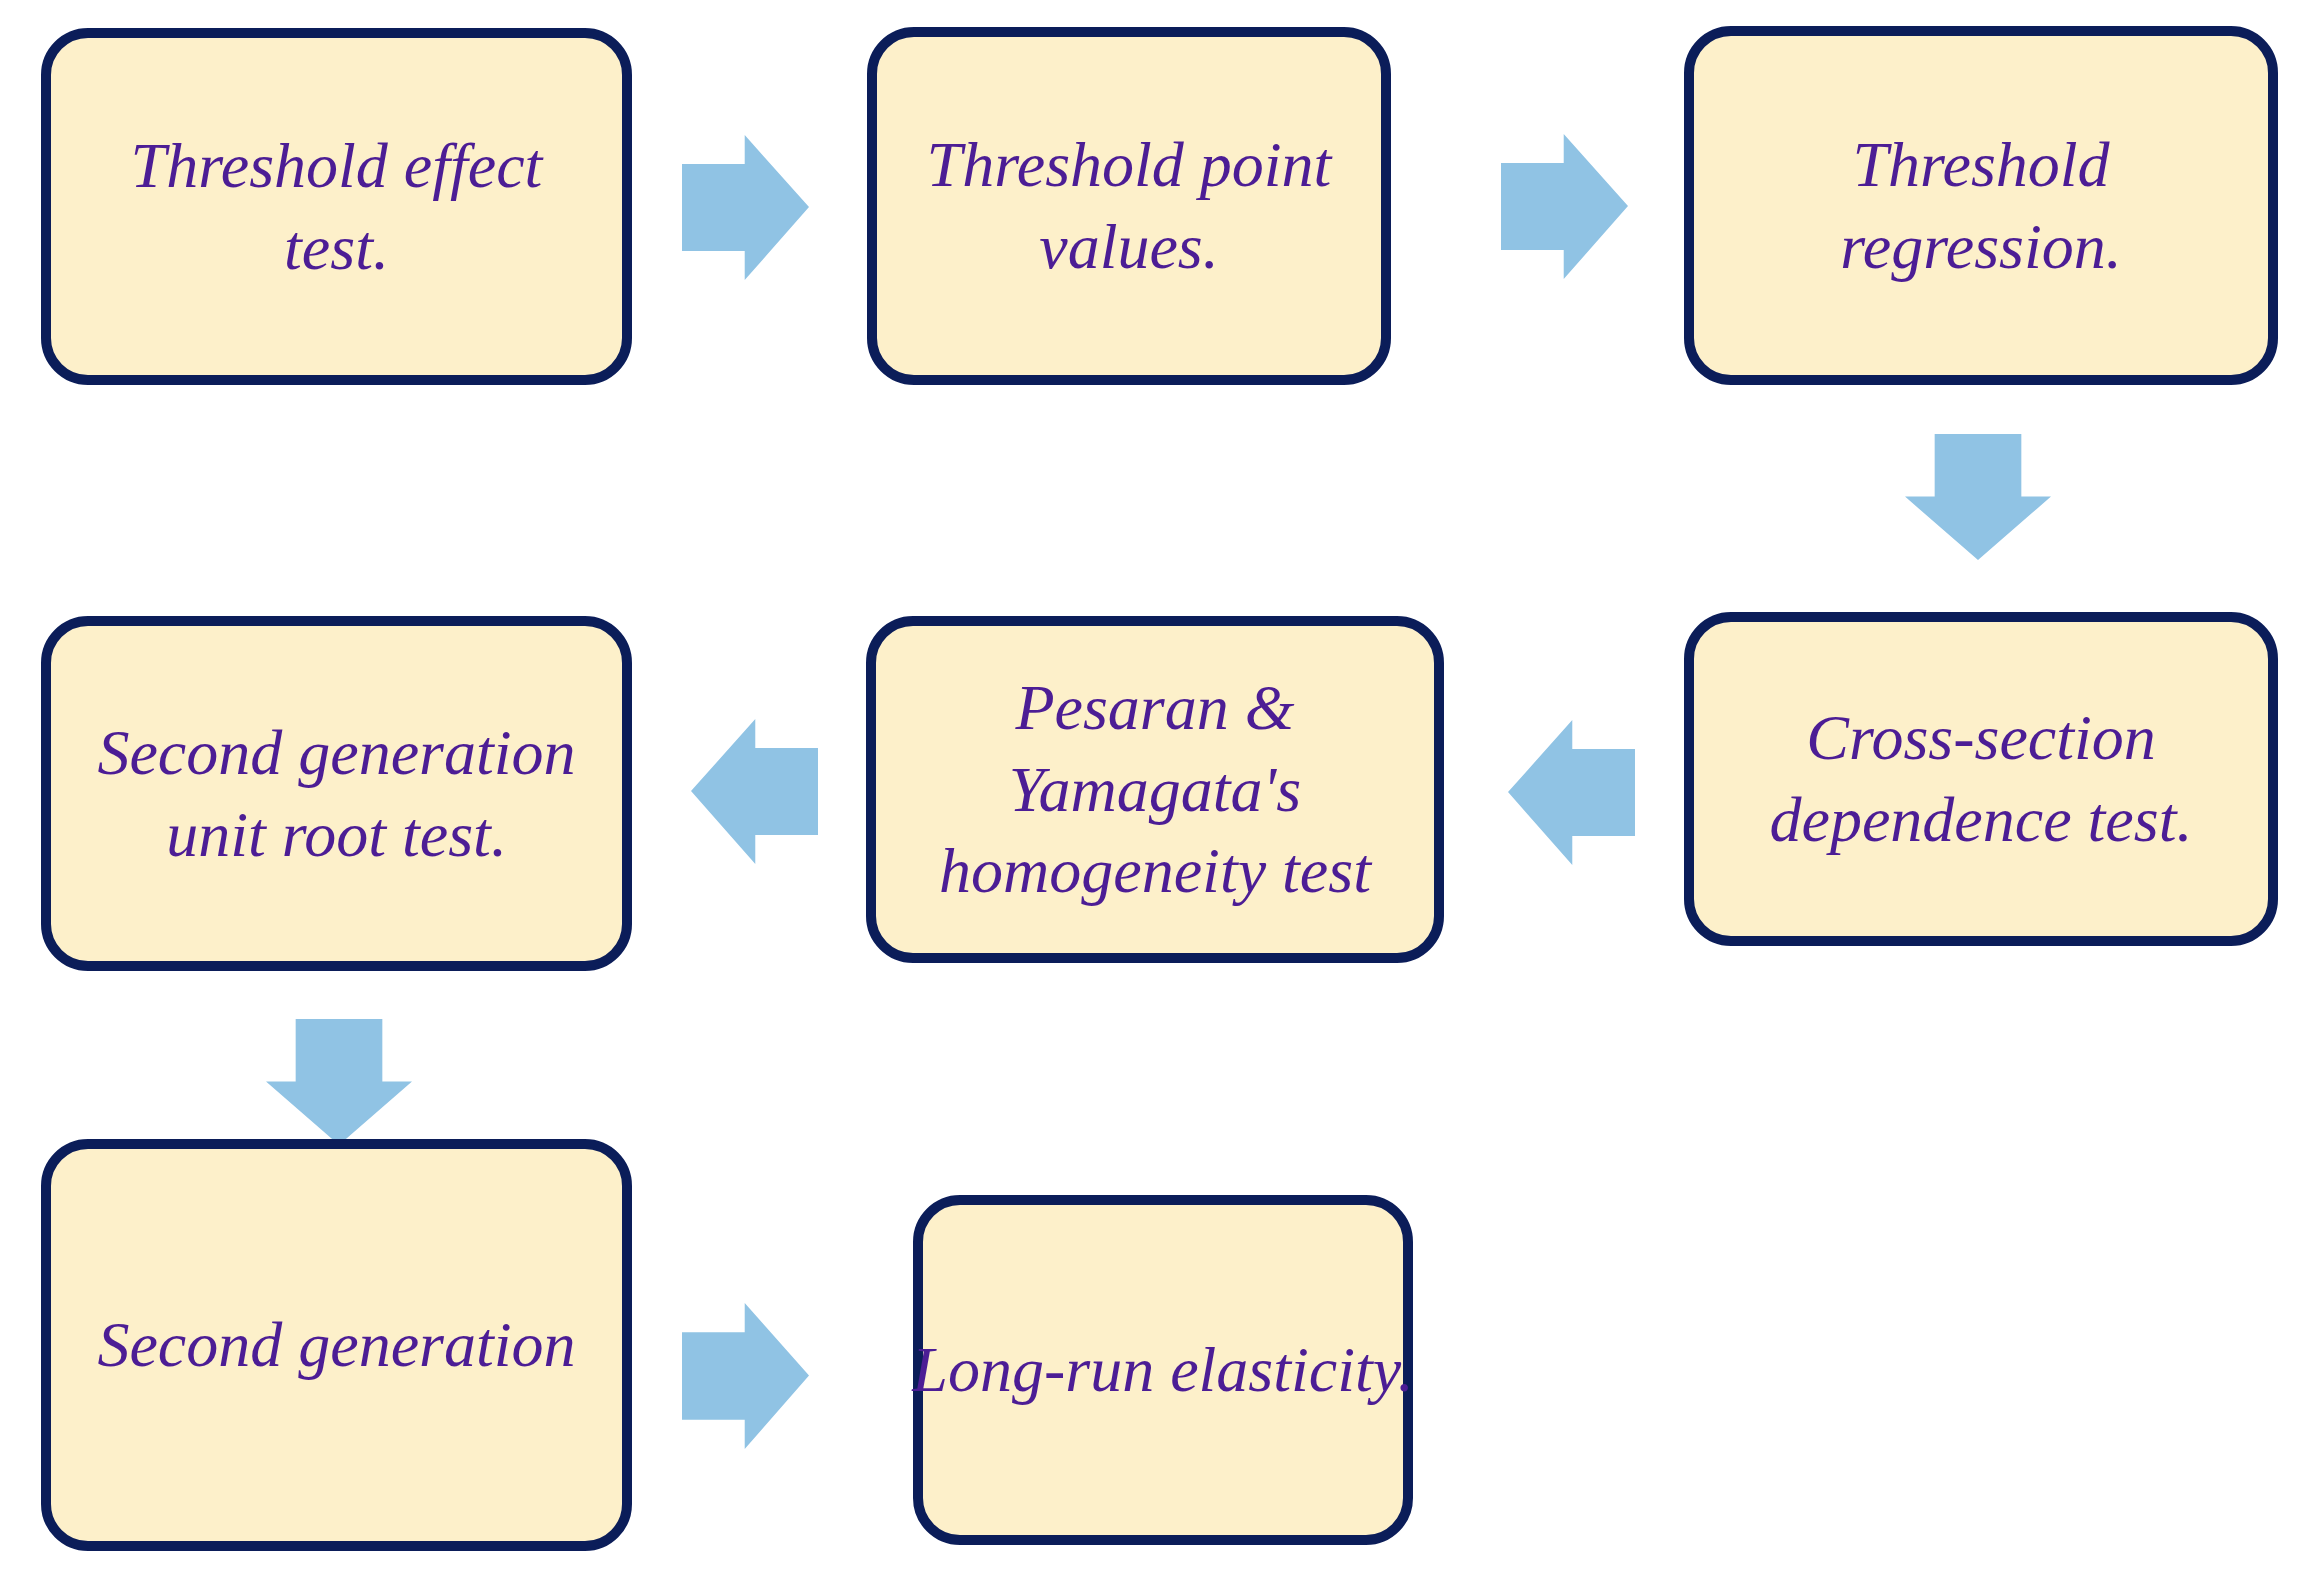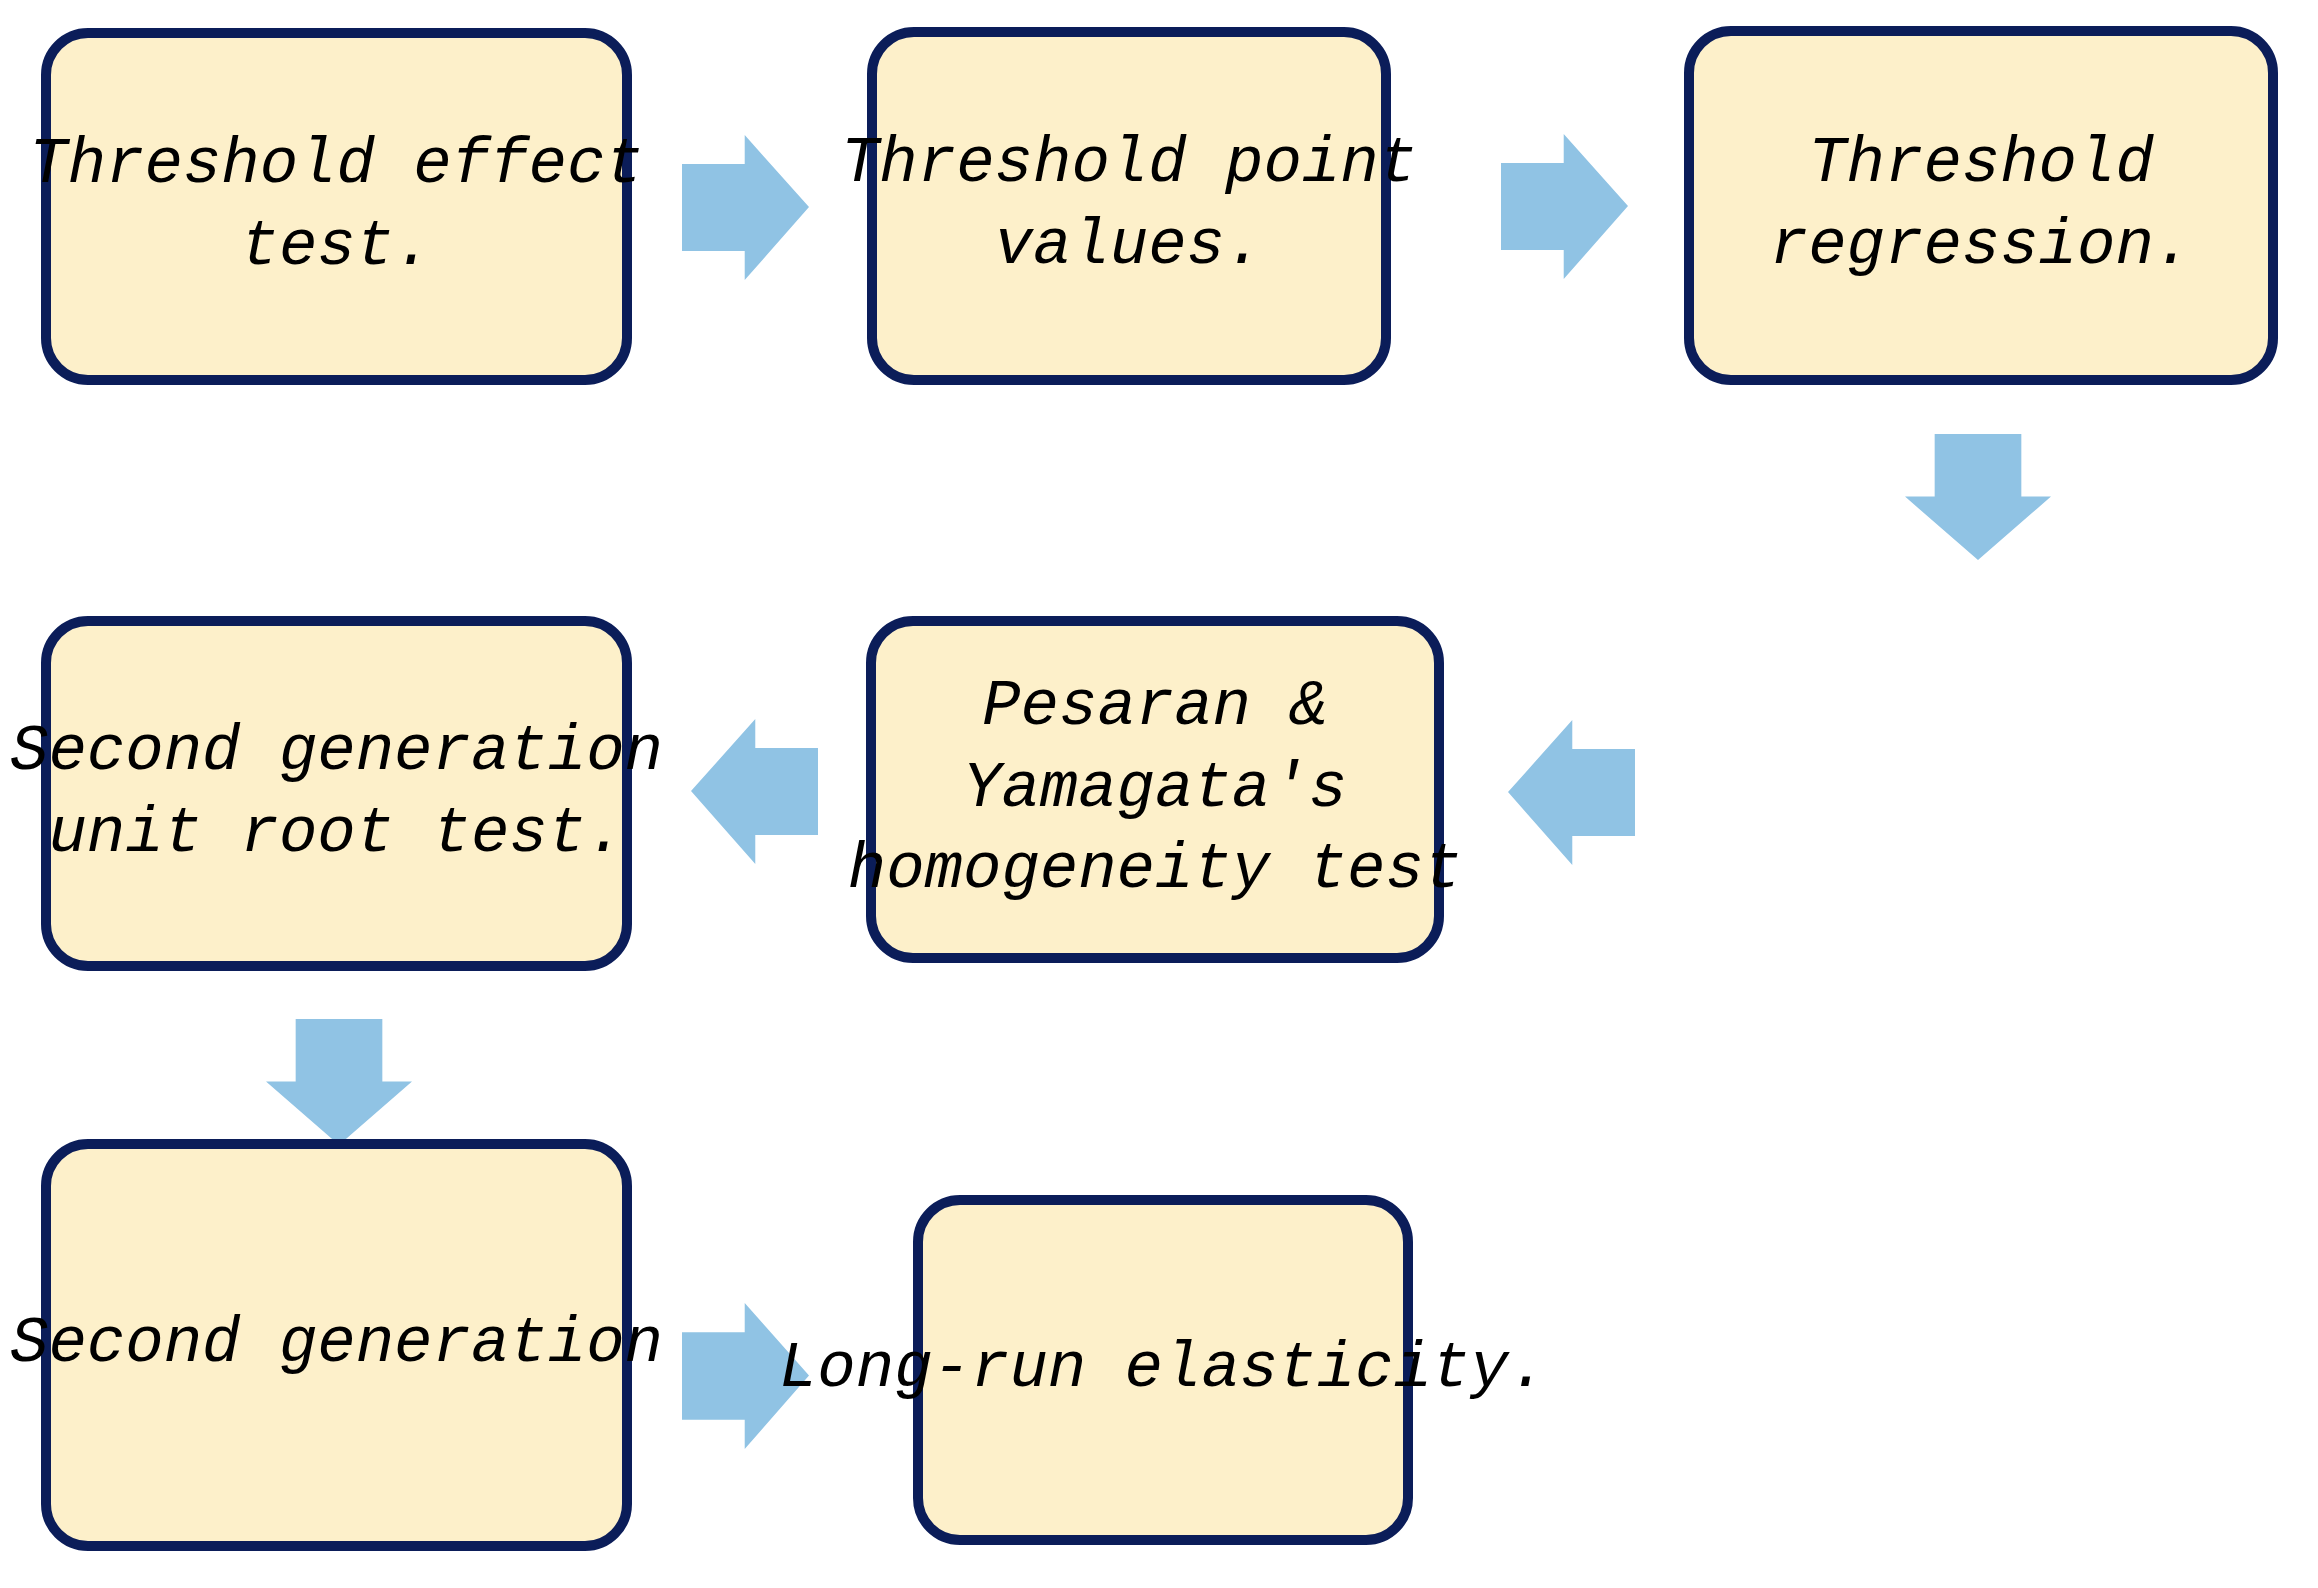--- a/index.html
+++ b/index.html
@@ -24,23 +24,22 @@
     display: flex;
     flex-direction: column;
     align-items: center;
     justify-content: center;
     text-align: center;
   }
   .line {
     font-style: italic;
     font-size: 64px;
     line-height: 1.28;
-    color: #000000;
+    color: #4c1d95;
     white-space: nowrap;
-    font-family: Liberation Mono, monospace;
   }
   .box.spread .line + .line {
     margin-top: 75px;
   }
   .arrow {
     position: absolute;
     display: block;
   }
   .arrow svg {
     display: block;
@@ -82,20 +81,24 @@
     <div class="line">Threshold</div>
     <div class="line">regression.</div>
   </div>
 
   <div class="arrow" style="left:1905px; top:434px; width:146px; height:126px;">
     <svg viewBox="0 0 187 161" preserveAspectRatio="none" aria-hidden="true">
       <polygon points="38,0 149,0 149,80 187,80 93.5,161 0,80 38,80"></polygon>
     </svg>
   </div>
 
+  <div class="box" style="left:1684px; top:612px; width:594px; height:334px;">
+    <div class="line">Cross-section</div>
+    <div class="line">dependence test.</div>
+  </div>
 
   <div class="arrow" style="left:1508px; top:720px; width:127px; height:145px;">
     <svg viewBox="0 0 162 185" preserveAspectRatio="none" aria-hidden="true">
       <polygon points="162,37 82,37 82,0 0,92 82,185 82,148 162,148"></polygon>
     </svg>
   </div>
 
   <div class="box" style="left:866px; top:616px; width:578px; height:347px;">
     <div class="line">Pesaran &amp;</div>
     <div class="line">Yamagata's</div>

